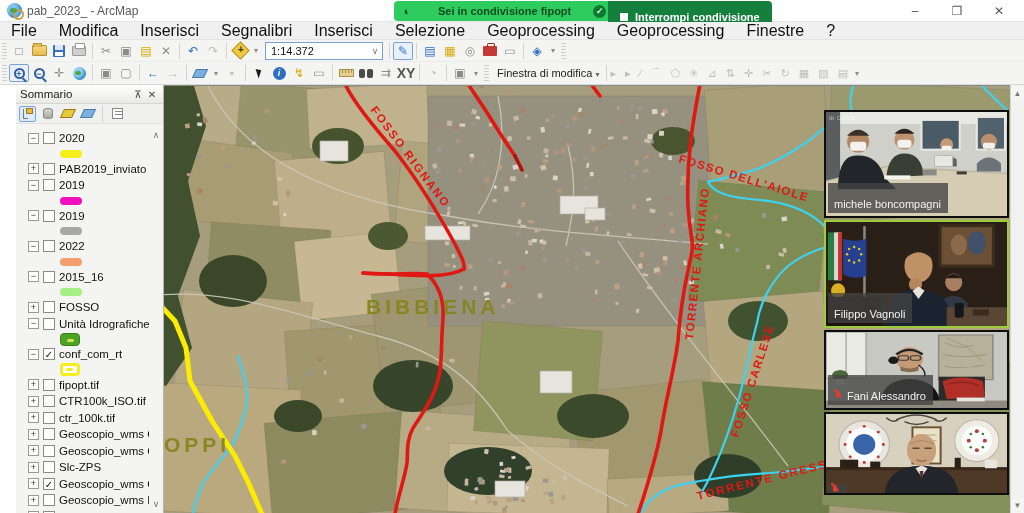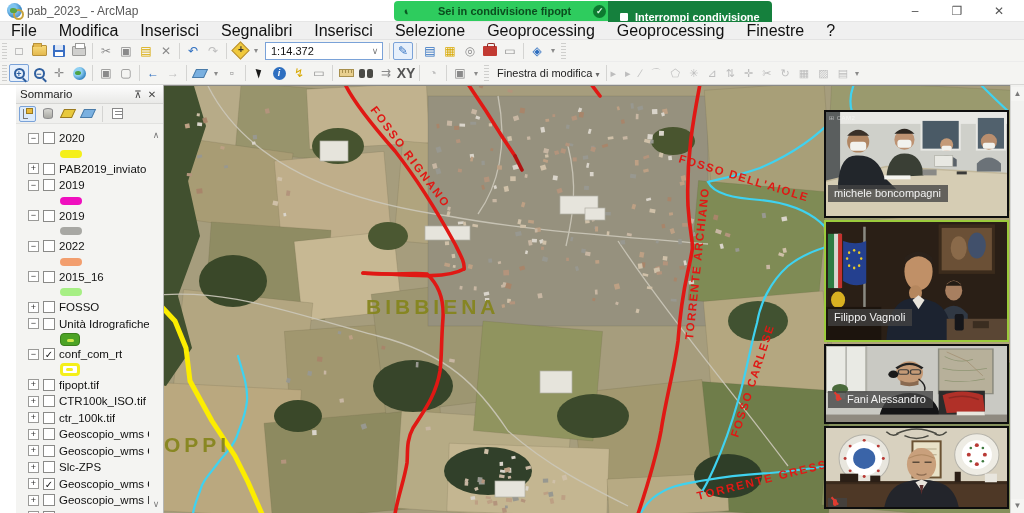--- a/index.html
+++ b/index.html
@@ -111,21 +111,21 @@
 
   
   .vsb { position:absolute; right:0; top:85px; width:14px; height:428px; background:#f1f1ef; border-left:1px solid #d5d5d3; z-index:30; }
   .vsb .ar { position:absolute; left:0; width:13px; height:14px; text-align:center; font-size:8px; color:#7a7a7a; line-height:14px; background:#f5f5f3; }
 
   
   .meet { position:absolute; left:824px; top:110px; width:185px; z-index:20; }
   .thumb { position:relative; width:185px; margin-bottom:2px; border:2.5px solid #0e0e0e; background:#222; overflow:hidden; }
   .thumb.active { border:2px solid #9ccb3c; }
   .thumb svg { display:block; width:100%; height:100%; }
-  .plabel { position:absolute; left:2px; bottom:14px; background:rgba(66,66,66,.78); color:#f2f2f2; font-size:11px; line-height:15px; padding:1px 7px 1px 6px; display:flex; align-items:center; gap:5px; max-width:170px; white-space:nowrap; }
+  .plabel { position:absolute; left:2px; bottom:3px; background:rgba(66,66,66,.78); color:#f2f2f2; font-size:11px; line-height:15px; padding:14px 7px 1px 6px; display:flex; align-items:center; gap:5px; max-width:170px; white-space:nowrap; }
   .micmute { width:8px; height:11px; position:relative; flex:0 0 auto; }
   .micmute:before { content:""; position:absolute; left:2px; top:0; width:4px; height:7px; background:#e03c30; border-radius:2px; }
   .micmute:after { content:""; position:absolute; left:-1px; top:1px; width:10px; height:1.6px; background:#e03c30; transform:rotate(48deg); }
   .wm { position:absolute; left:3px; top:2px; color:rgba(255,255,255,.55); font-size:6px; letter-spacing:.5px; }
 </style>
 </head>
 <body>
 
 <div class="app">
 
@@ -915,21 +915,21 @@
         <rect x="58" y="64" width="26" height="4" fill="#f5f5f0"></rect>
         <rect x="96" y="58" width="14" height="6" fill="#8a8a86"></rect>
         <rect x="130" y="60" width="10" height="3" fill="#3a3a38"></rect>
       </svg>
       <span class="wm">⊞ CAM2</span>
       <span class="plabel">
           <span class="pname">michele boncompagni</span>
         </span>
     </div>
 
-    <div class="thumb active" style="height:122px">
+    <div class="thumb active" style="height:108px">
       <svg viewBox="0 0 180 100" preserveAspectRatio="none">
         <rect width="180" height="100" fill="#241a12"></rect>
         <rect x="0" y="0" width="180" height="100" fill="#30241a" opacity=".5"></rect>
         <rect x="112" y="2" width="56" height="42" fill="#3b2b1c"></rect>
         <rect x="115" y="5" width="50" height="36" fill="#6b5036"></rect>
         <ellipse cx="132" cy="22" rx="8" ry="10" fill="#8a6a4a"></ellipse>
         <ellipse cx="150" cy="20" rx="9" ry="11" fill="#41506b"></ellipse>
         <rect x="2" y="10" width="13" height="46" fill="#2e7d43"></rect>
         <rect x="8" y="10" width="7" height="46" fill="#d8d8d0"></rect>
         <rect x="12" y="10" width="4" height="46" fill="#c3322e"></rect>

